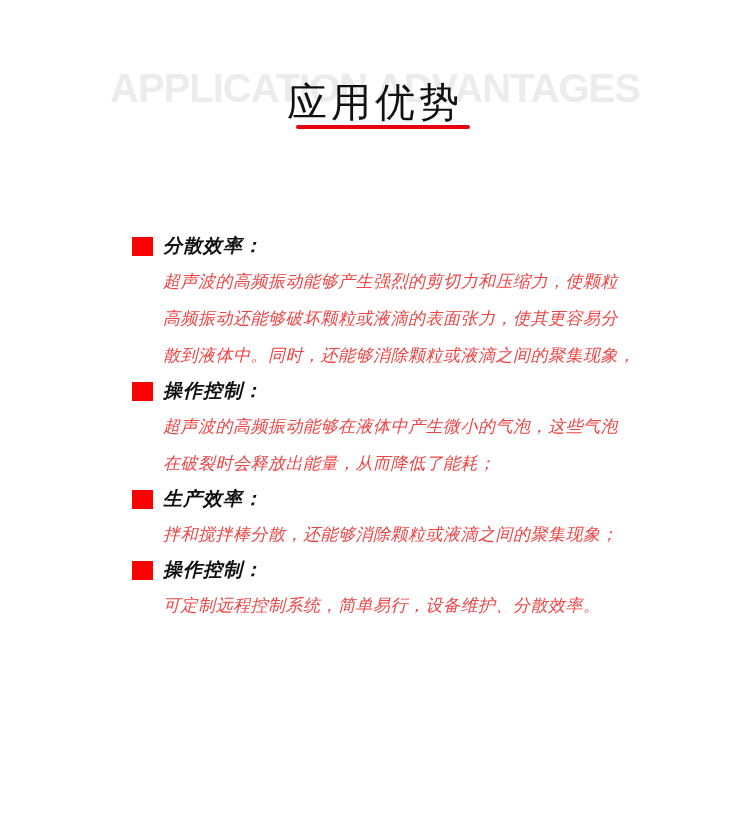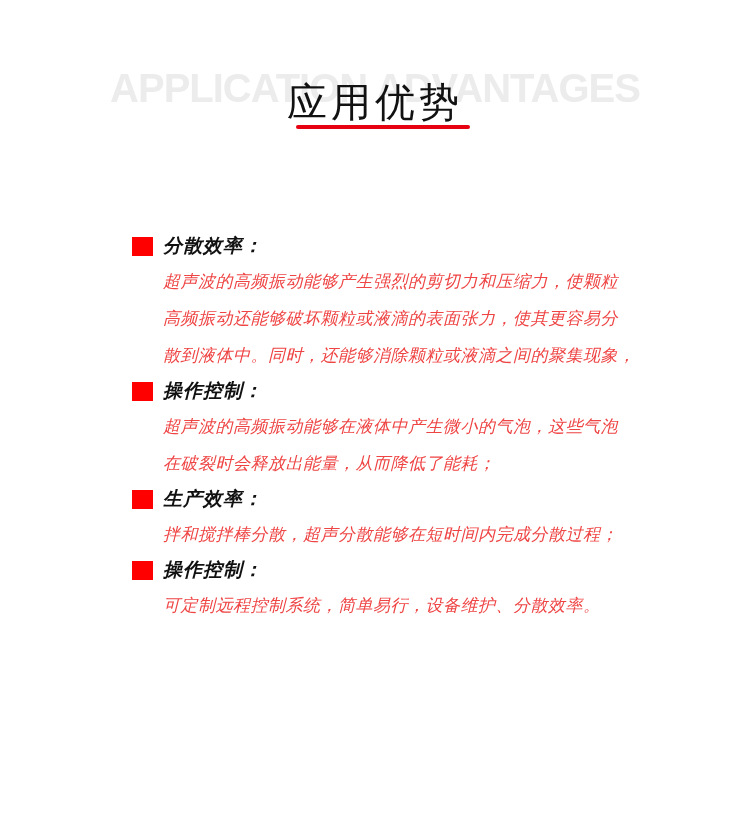--- a/index.html
+++ b/index.html
@@ -71,21 +71,21 @@
       <div class="line">在破裂时会释放出能量，从而降低了能耗；</div>
     </div>
   </div>
 
   <div class="section">
     <div class="sec-head">
       <span class="square"></span>
       <span class="sec-title">生产效率：</span>
     </div>
     <div class="sec-body">
-      <div class="line">拌和搅拌棒分散，超声分散能够在短时间内完成分散过程；</div>
+      <div class="line">拌和搅拌棒分散，还能够消除颗粒或液滴之间的聚集现象；</div>
     </div>
   </div>
 
   <div class="section">
     <div class="sec-head">
       <span class="square"></span>
       <span class="sec-title">操作控制：</span>
     </div>
     <div class="sec-body">
       <div class="line">可定制远程控制系统，简单易行，设备维护、分散效率。</div>

